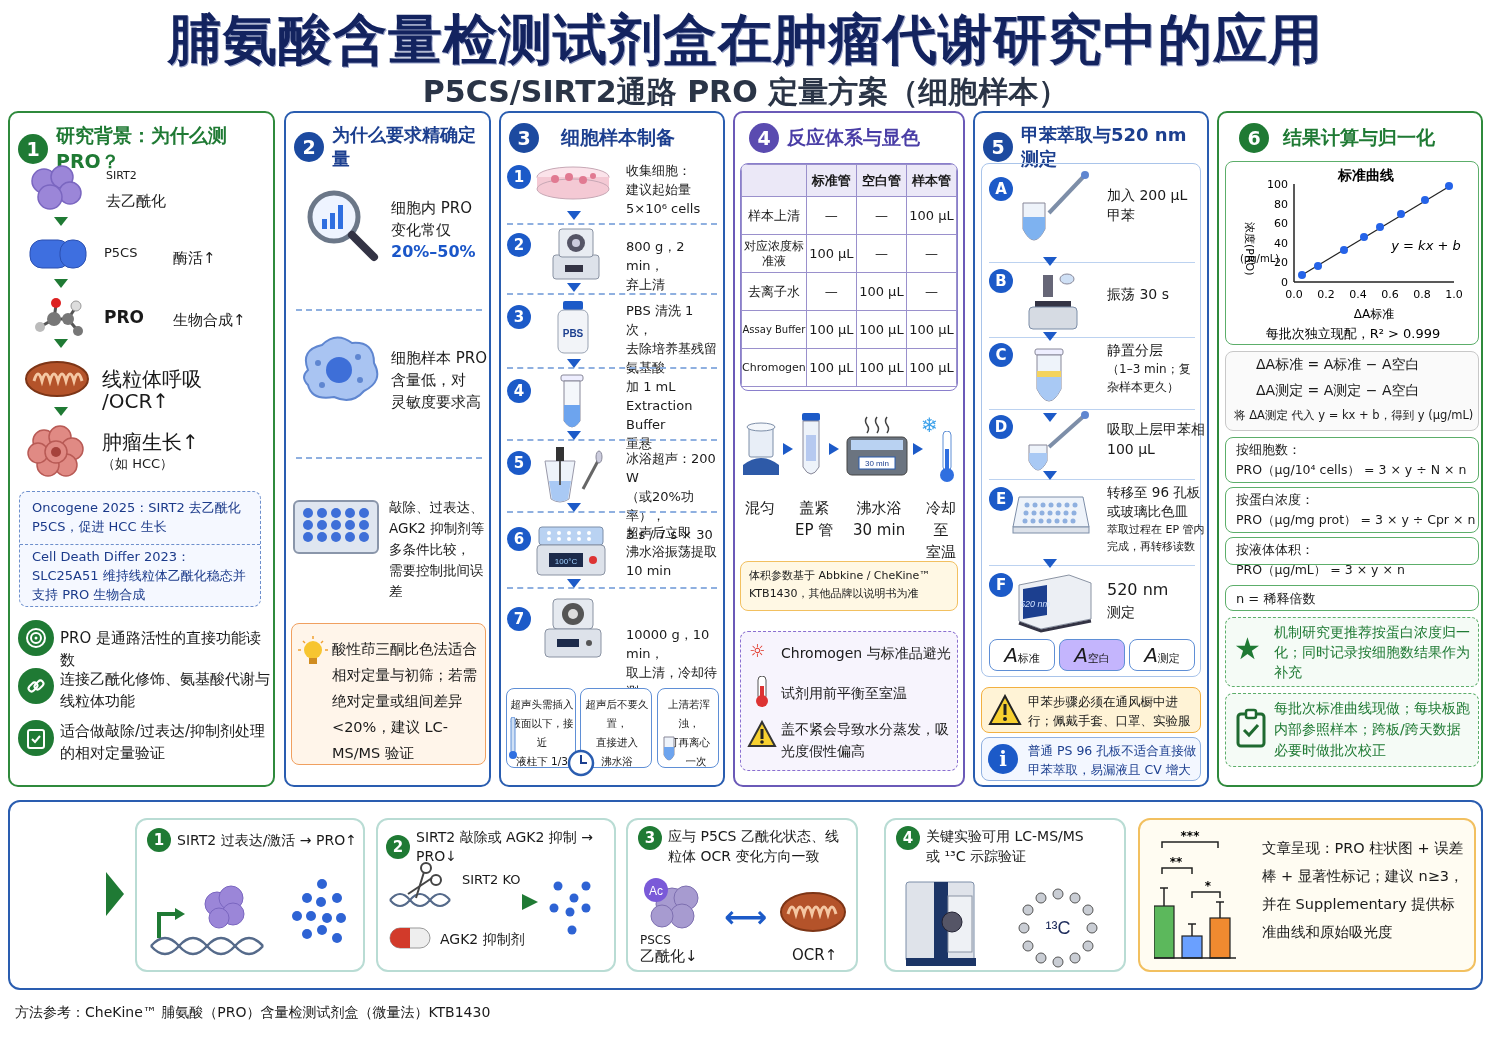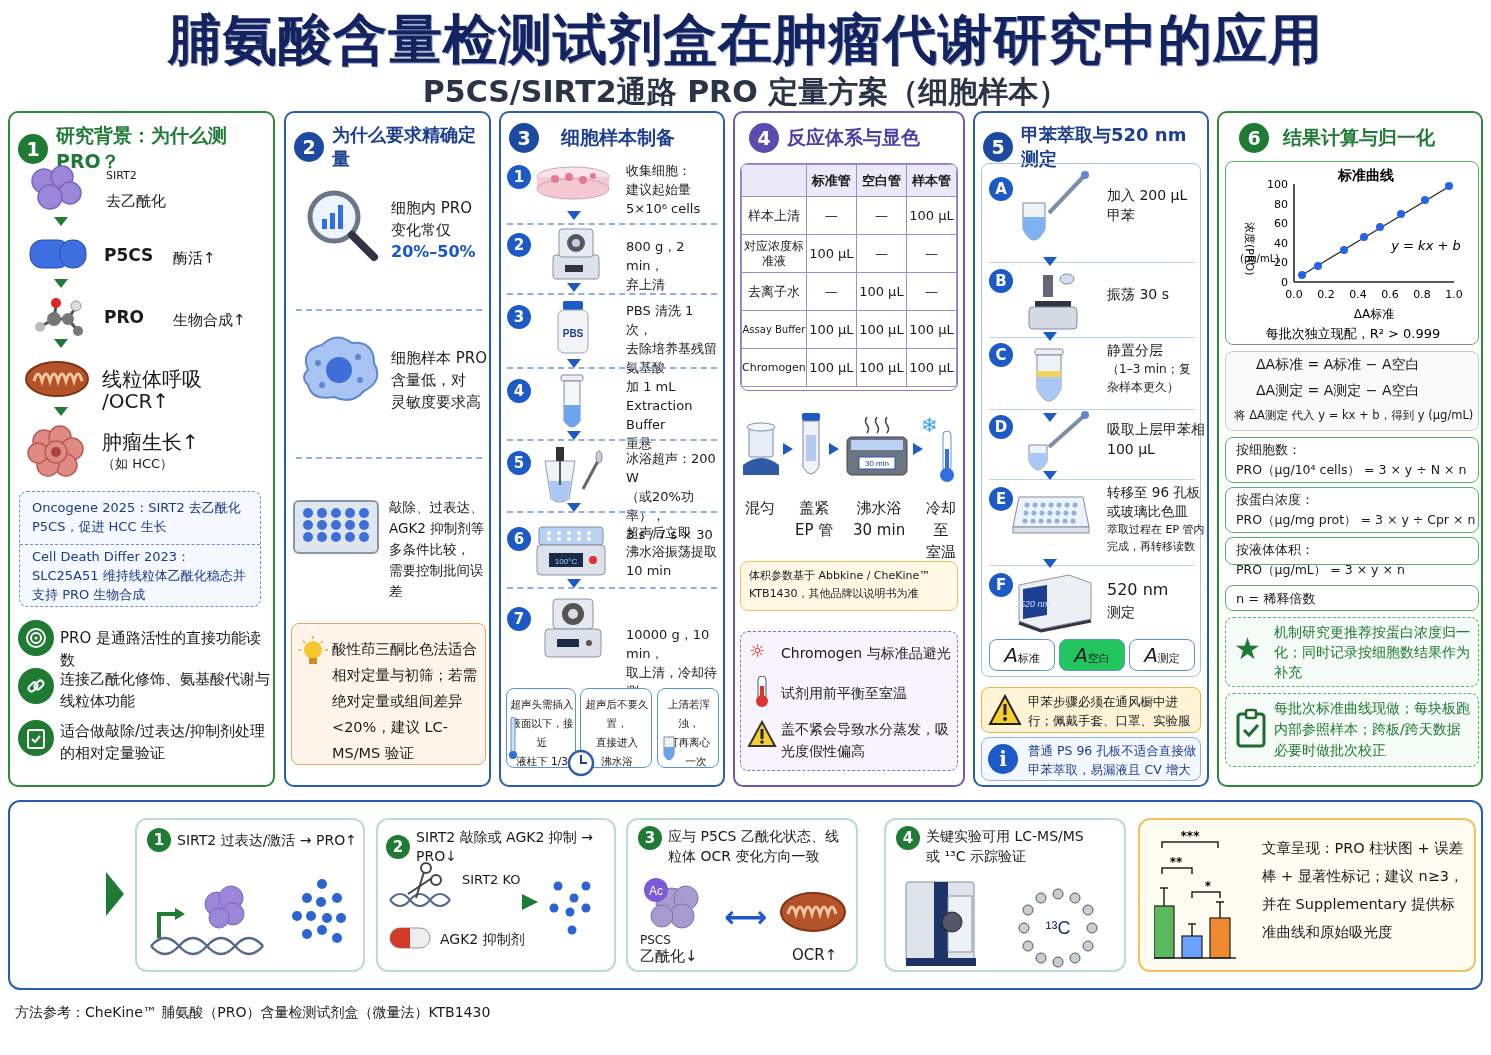--- a/index.html
+++ b/index.html
@@ -55,21 +55,21 @@
   <div class="abs" style="left:96px;top:56px;font-size:11px;font-weight:normal">SIRT2</div>
   <div class="abs t" style="left:96px;top:77px">去乙酰化</div>
   <div class="arrowdown" style="left:44px;top:104px"></div>
 
   <div class="abs" style="left:18px;top:124px">
     <svg width="60" height="34" viewBox="0 0 60 34">
         <rect x="2" y="3" width="40" height="28" rx="12" fill="#3e6fe0" stroke="#2a4fb0"></rect>
         <rect x="32" y="3" width="26" height="28" rx="12" fill="#3e6fe0" stroke="#2a4fb0"></rect>
       </svg>
   </div>
-  <div class="abs" style="left:94px;top:132px;font-size:17px;font-weight:bold">P5CS</div>
+  <div class="abs" style="left:94px;top:132px;font-size:13px;font-weight:normal">P5CS</div>
   <div class="abs t" style="left:163px;top:134px">酶活↑</div>
   <div class="arrowdown" style="left:44px;top:166px"></div>
 
   <div class="abs" style="left:22px;top:182px">
     <svg width="56" height="44" viewBox="0 0 56 44">
         <g stroke="#555" stroke-width="3">
           <line x1="8" y1="32" x2="22" y2="24"></line>
           <line x1="22" y1="24" x2="24" y2="10"></line>
           <line x1="22" y1="24" x2="36" y2="24"></line>
           <line x1="36" y1="24" x2="44" y2="12"></line>
@@ -611,21 +611,21 @@
       <path d="M8 18 l24 -4 v30 l-24 4z" fill="#1c3f8f"></path>
       <text x="20" y="36" font-size="9" fill="#cfe0ff" text-anchor="middle" font-family="Liberation Sans, sans-serif" font-style="italic">520 nm</text>
       <path d="M4 52 l22 8 l50 -10" fill="none" stroke="#334" stroke-width="3"></path>
     </svg>
   <div class="abs sm" style="left:132px;top:466px;font-size:16px;line-height:22px">
       <div>520 nm</div>
       <div style="font-size:14px">测定</div>
     </div>
 
   <div class="box" style="left:14px;top:526px;width:66px;height:32px;border:1.5px solid #5f8fd6;background:#fff;text-align:center;line-height:30px"><i style="font-size:20px">A</i><span style="font-size:11px">标准</span></div>
-  <div class="box" style="left:84px;top:526px;width:66px;height:32px;border:1.5px solid #5f8fd6;background:#22c55e;text-align:center;line-height:30px"><i style="font-size:20px">A</i><span style="font-size:11px">空白</span></div>
+  <div class="box" style="left:84px;top:526px;width:66px;height:32px;border:1.5px solid #5f8fd6;background:#c4b5fd;text-align:center;line-height:30px"><i style="font-size:20px">A</i><span style="font-size:11px">空白</span></div>
   <div class="box" style="left:154px;top:526px;width:66px;height:32px;border:1.5px solid #5f8fd6;background:#fff;text-align:center;line-height:30px"><i style="font-size:20px">A</i><span style="font-size:11px">测定</span></div>
 
   <div class="box" style="left:6px;top:574px;width:220px;height:46px;border:1.5px solid #f2b040;background:#fff3d6">
     <svg class="abs" style="left:6px;top:6px" width="34" height="32" viewBox="0 0 34 32">
         <path d="M17 2 L32 30 H2z" fill="#f7d030" stroke="#222" stroke-width="2"></path>
         <rect x="15.5" y="10" width="3" height="11" fill="#222"></rect>
         <circle cx="17" cy="25" r="2" fill="#222"></circle>
       </svg>
     <div class="abs" style="left:46px;top:4px;width:170px;font-size:12.5px;line-height:19px">甲苯步骤必须在通风橱中进行；佩戴手套、口罩、实验服</div>
   </div>

